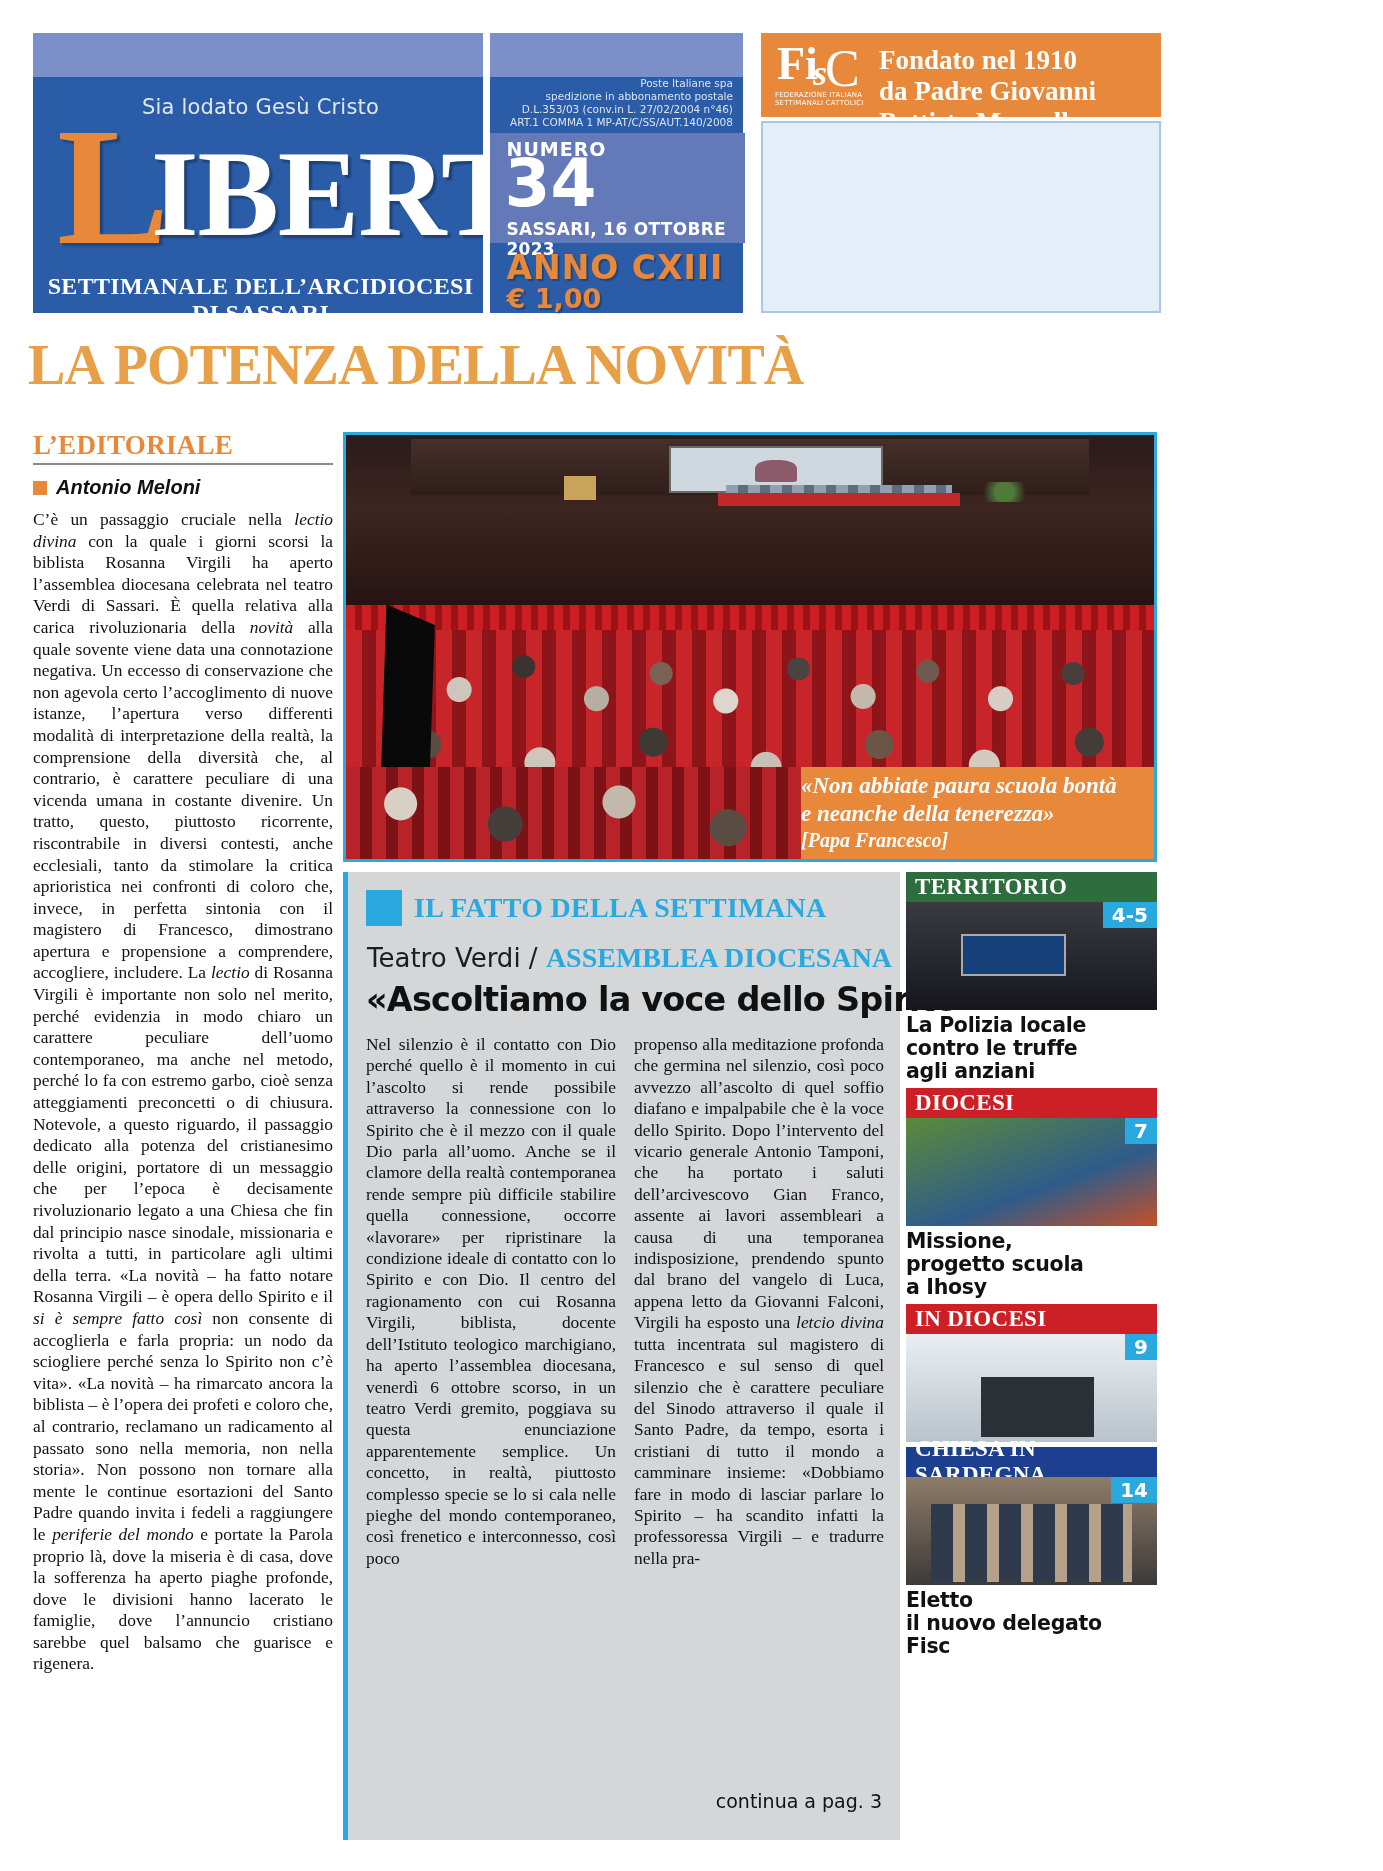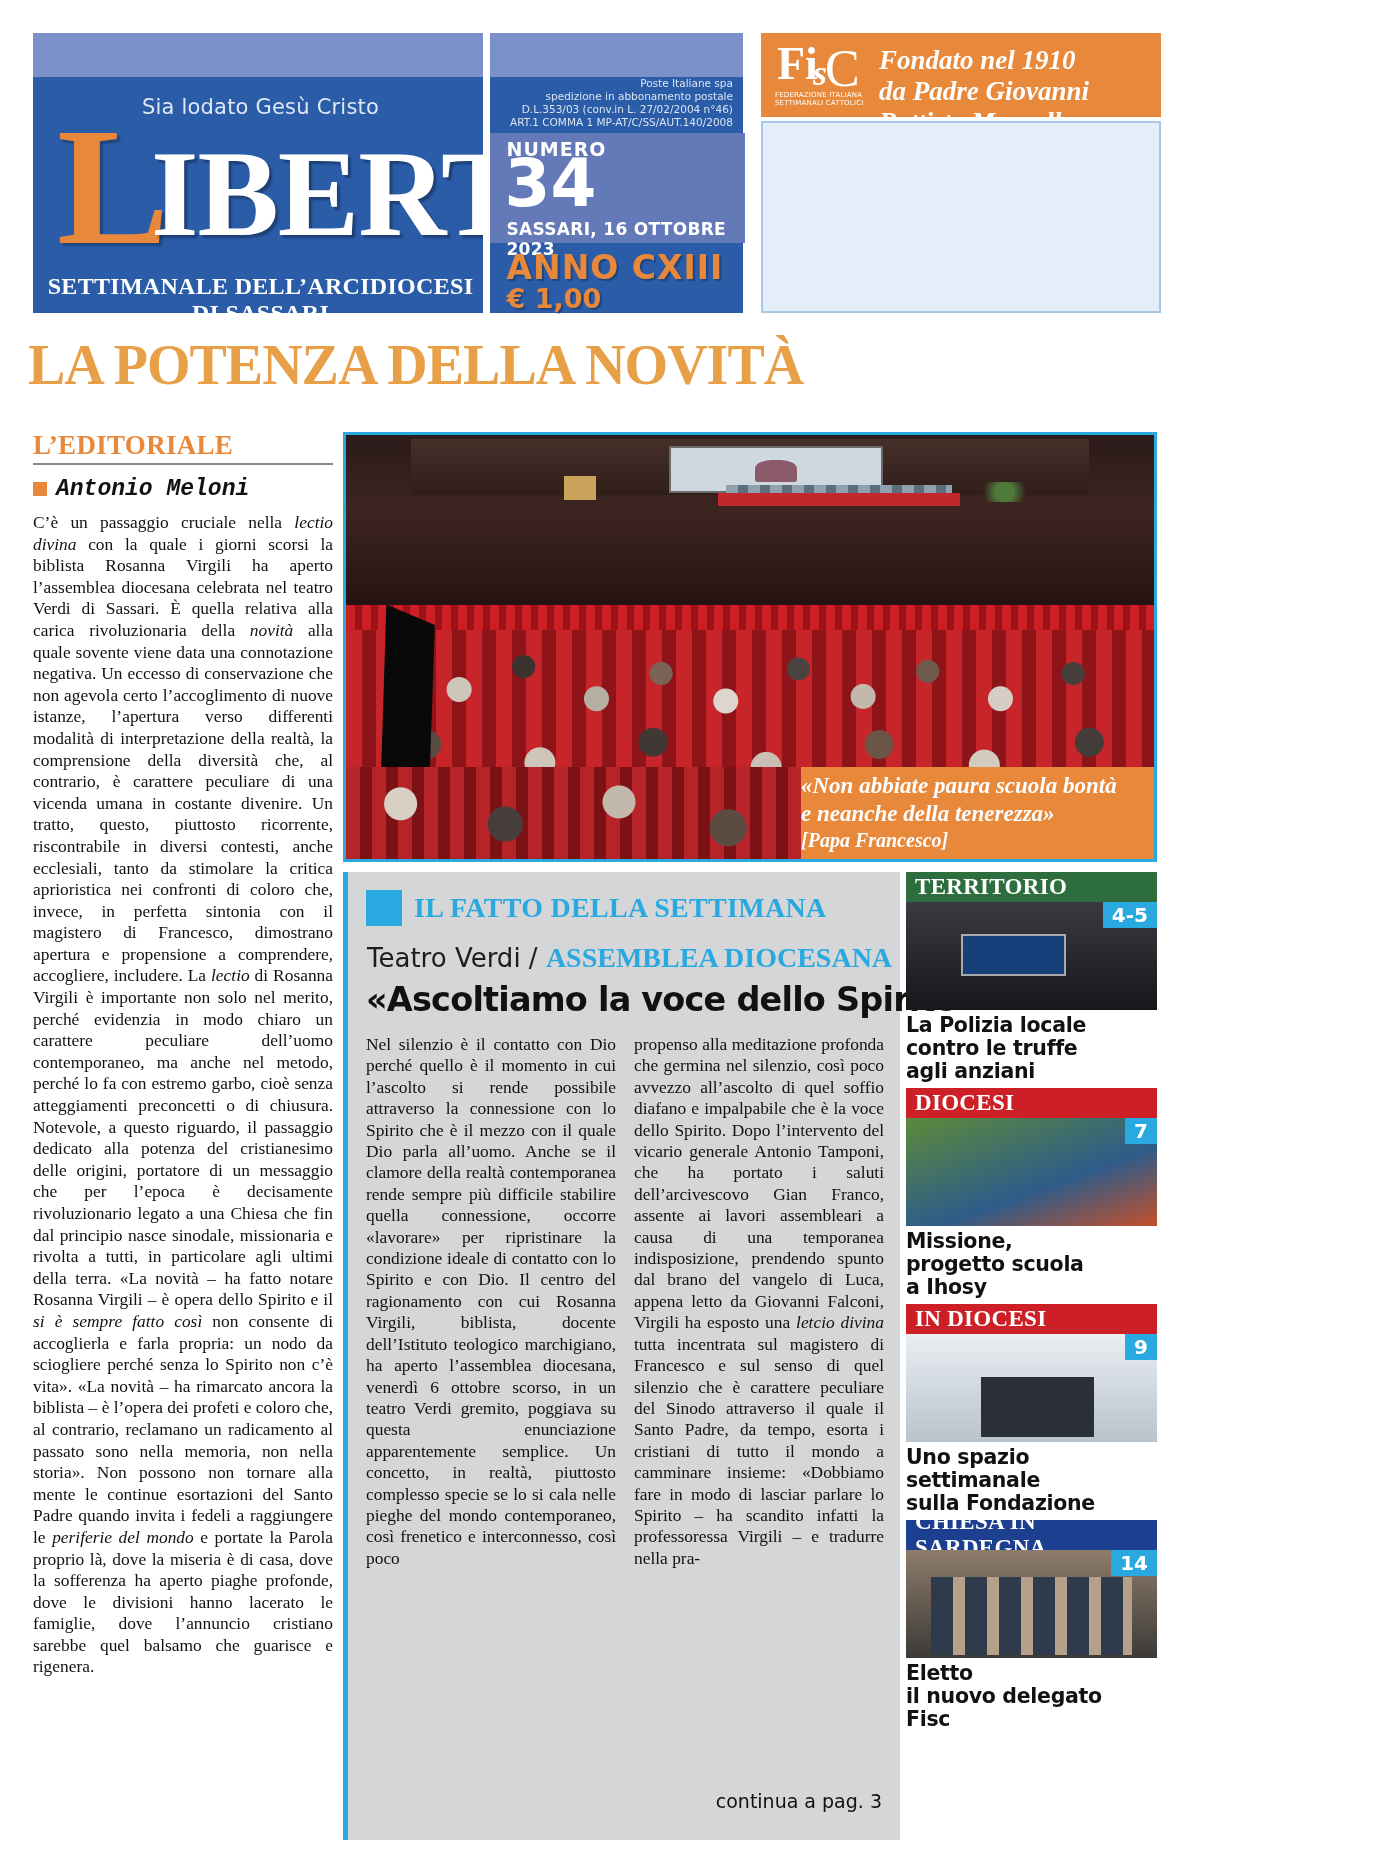--- a/index.html
+++ b/index.html
@@ -45,37 +45,37 @@
     font-size:46px;line-height:46px;color:#ffffff;}
   .fisc-mark .cc{position:absolute;left:52px;top:2px;font-family:"Liberation Serif",serif;font-weight:400;
     font-size:52px;line-height:52px;color:#ffffff;}
   .fisc-mark .ss{position:absolute;left:40px;top:14px;font-family:"Liberation Serif",serif;font-style:italic;
     font-weight:700;font-size:36px;line-height:36px;color:#ffffff;}
   .fisc-mark .fl1{position:absolute;left:2px;top:50px;font-family:"DejaVu Sans",sans-serif;font-size:7px;
     line-height:8.5px;color:#ffffff;letter-spacing:.2px;white-space:nowrap;}
   .fisc-mark .fl2{position:absolute;left:2px;top:58px;font-family:"DejaVu Sans",sans-serif;font-size:7px;
     line-height:8.5px;color:#ffffff;letter-spacing:.2px;white-space:nowrap;}
   .fisc-txt{position:absolute;left:118px;top:12px;color:#ffffff;font-family:"Liberation Serif",serif;
-    font-style:italic;font-weight:700;font-size:27px;line-height:31px;}
+    font-weight:700;font-size:27px;line-height:31px;}
   .mh-whitebox{position:absolute;left:0;top:88px;width:400px;height:192px;background:#e3eef8;
     border:2px solid #a9c7e6;box-sizing:border-box;}
 
   
   .bigtitle{position:absolute;left:28px;top:325px;width:1130px;height:80px;color:#e8a048;
     font-family:"Liberation Serif",serif;font-weight:700;font-size:56px;line-height:80px;
     letter-spacing:-1px;white-space:nowrap;}
 
   
   .editorial{position:absolute;left:33px;top:430px;width:300px;}
   .ed-kicker{color:#e8883a;font-family:"Liberation Serif",serif;font-weight:700;font-size:27px;
     line-height:30px;letter-spacing:.3px;}
   .ed-rule{width:300px;height:2px;background:#8a8a8a;margin-top:3px;}
   .ed-author{display:flex;align-items:center;margin-top:11px;}
   .ed-sq{width:14px;height:14px;background:#e8883a;margin-right:9px;}
-  .ed-authname{font-family:Liberation Mono, monospace;font-style:italic;font-weight:700;font-size:23px;color:#111;}
+  .ed-authname{font-family:Liberation Sans, sans-serif;font-style:italic;font-weight:700;font-size:20px;color:#111;}
   .ed-body{margin-top:10px;font-family:"Liberation Serif",serif;font-size:17.4px;line-height:21.6px;
     text-align:justify;color:#111;hyphens:auto;}
   .ed-body i{font-style:italic;}
 
   
   .photo{position:absolute;left:343px;top:432px;width:814px;height:430px;border:3px solid #29a9e0;
     box-sizing:border-box;overflow:hidden;background:#1a0608;}
   .ph-stage{position:absolute;left:0;top:0;width:100%;height:44%;
     background:linear-gradient(180deg,#2b1b1a 0%,#3d2521 40%,#22100f 100%);}
   .ph-wall{position:absolute;left:8%;top:2%;width:84%;height:30%;
@@ -307,25 +307,20 @@
       </div>
     </div>
 
     <div class="sb-item">
       <div class="sb-band" style="background: rgb(204, 32, 38);">
         <span>IN DIOCESI</span>
       </div>
       <div class="sb-photo img-c">
         <div class="sb-pg">9</div>
       </div>
-      <div class="sb-tt">
-        <div>Uno spazio</div>
-        <div>settimanale</div>
-        <div>sulla Fondazione</div>
-      </div>
     </div>
 
     <div class="sb-item">
       <div class="sb-band" style="background: rgb(29, 63, 143);">
         <span>CHIESA IN SARDEGNA</span>
       </div>
       <div class="sb-photo img-d">
         <div class="sb-pg">14</div>
       </div>
       <div class="sb-tt">

